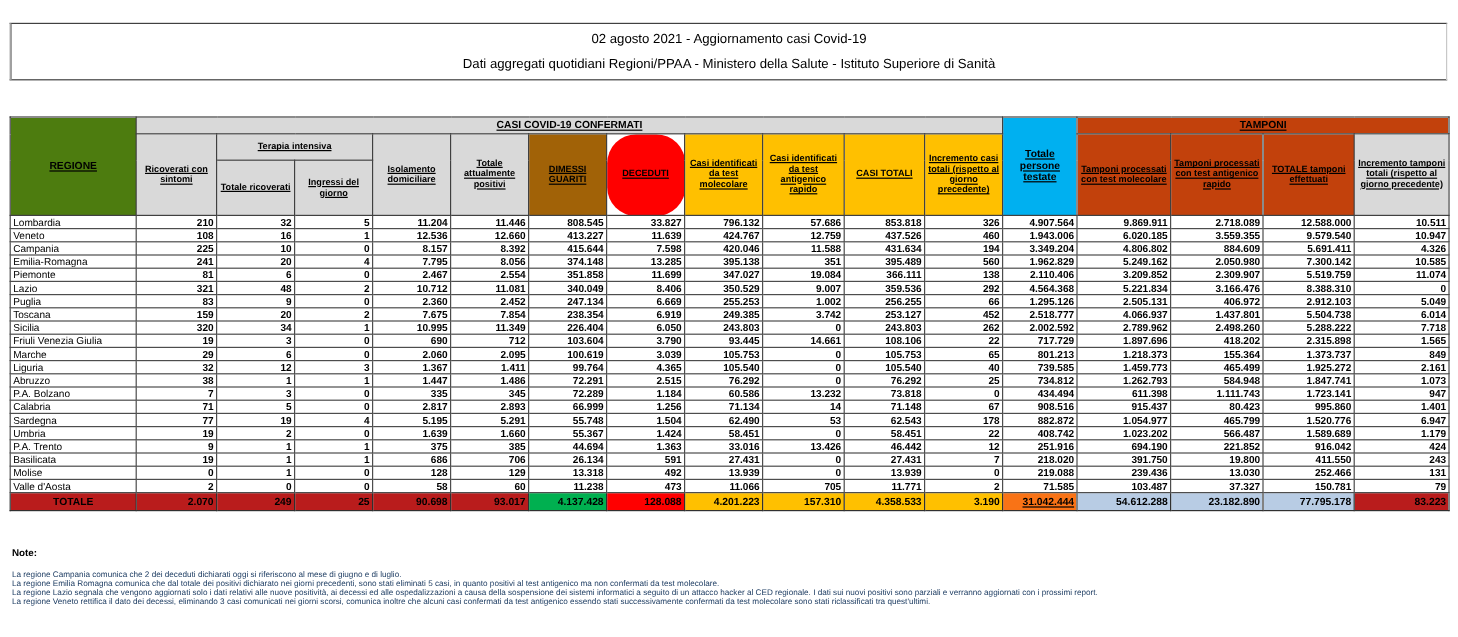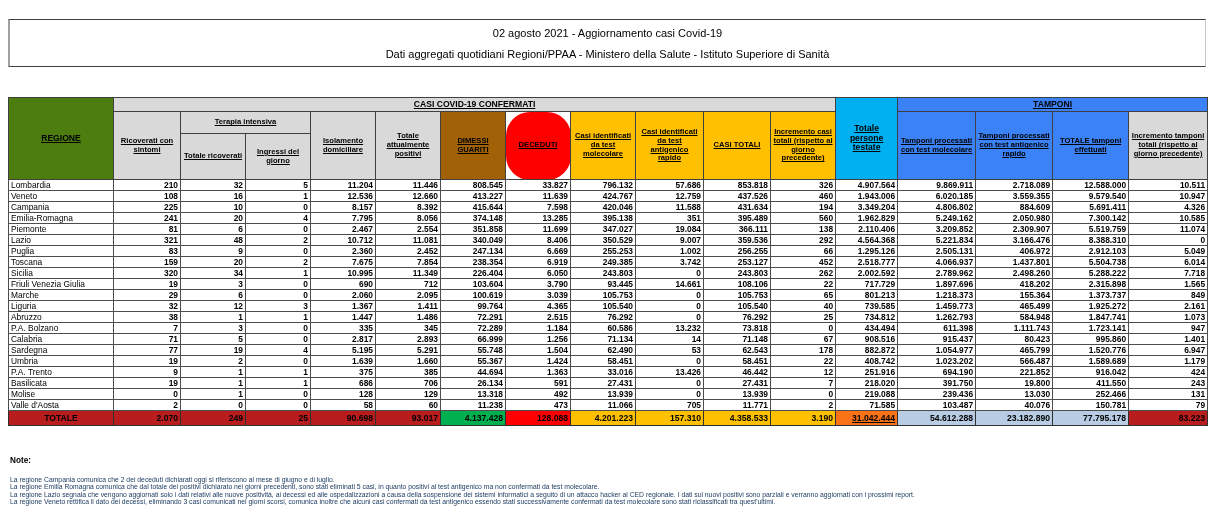--- a/index.html
+++ b/index.html
@@ -34,21 +34,21 @@
     line-height:1.15; text-align:center; padding:1px 2px;text-decoration:underline;
   }
   thead tr.lvl1 th { height:14px; font-size:8.6px; }
   thead tr.lvl2 th { height:22px; }
   thead tr.lvl3 th { height:46px; }
   th.hdr-regione { background:#4d7c0f; font-size:8.6px; }
   th.green  { background:#a16207; }
   th.red    { background:#FF0000;border-radius:24px; }
   th.yellow { background:#FFC000; }
   th.cyan   { background:#00B0F0; font-size:8px; }
-  th.peri   { background:#3b82f6; }
+  th.peri   { background:#c2410c; }
   th.grayl  { background:#D9D9D9; }
 
   tbody td { background:#fff; height:11px; font-size:8.4px; line-height:10px; }
   tbody td.region { text-align:left; font-weight:normal; border-color:#4d4d4d; }
   tbody td.num { text-align:right; font-weight:bold; border-color:#4d4d4d; }
   tbody tr.total-row td {
     background:#b91c1c; font-weight:bold; height:15px; font-size:8.6px;
     border-color:#303030;
   }
   tbody tr.total-row td.label { text-align:center; }
@@ -510,21 +510,21 @@
           <td class="num">58</td>
           <td class="num">60</td>
           <td class="num">11.238</td>
           <td class="num">473</td>
           <td class="num">11.066</td>
           <td class="num">705</td>
           <td class="num">11.771</td>
           <td class="num">2</td>
           <td class="num">71.585</td>
           <td class="num">103.487</td>
-          <td class="num">40.076</td>
+          <td class="num">37.327</td>
           <td class="num">150.781</td>
           <td class="num">79</td>
         </tr>
         <tr class="total-row">
           <td class="label">TOTALE</td>
           <td class="num ">2.070</td>
           <td class="num ">249</td>
           <td class="num ">25</td>
           <td class="num ">90.698</td>
           <td class="num ">93.017</td>

